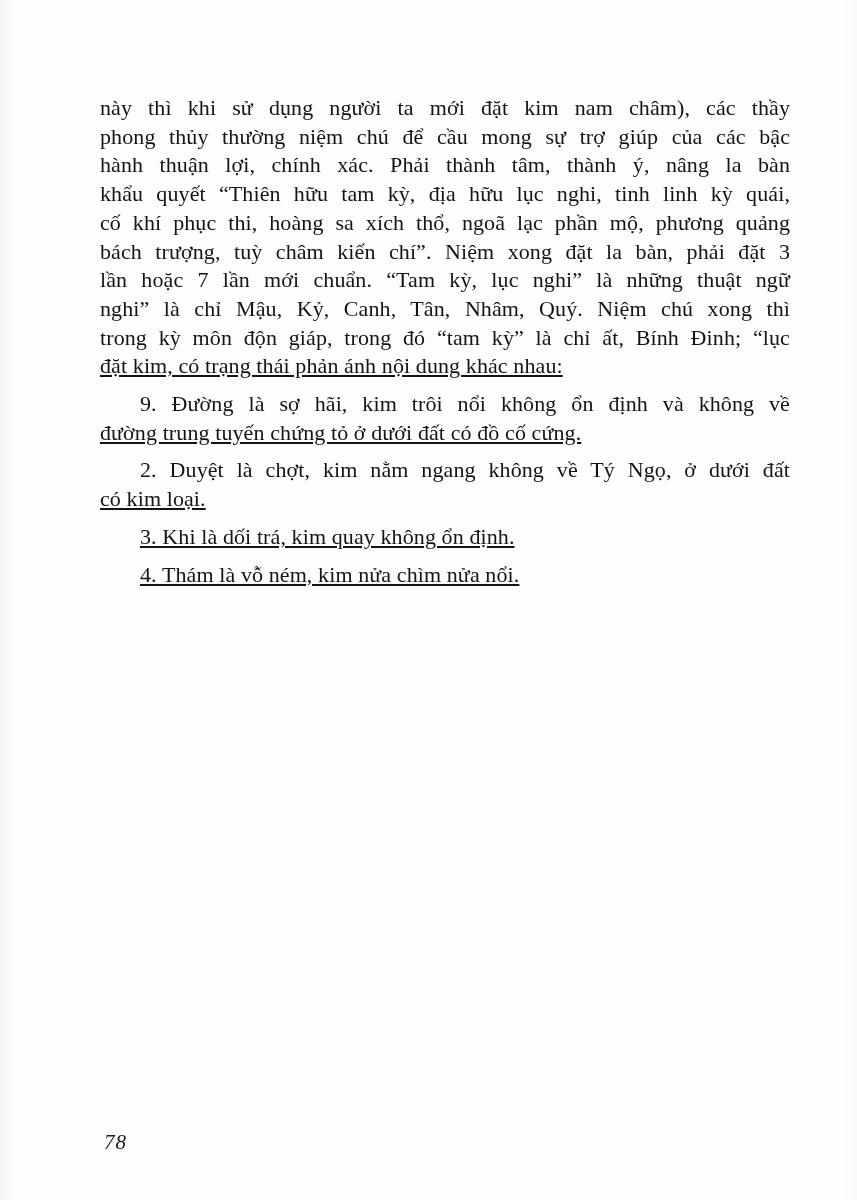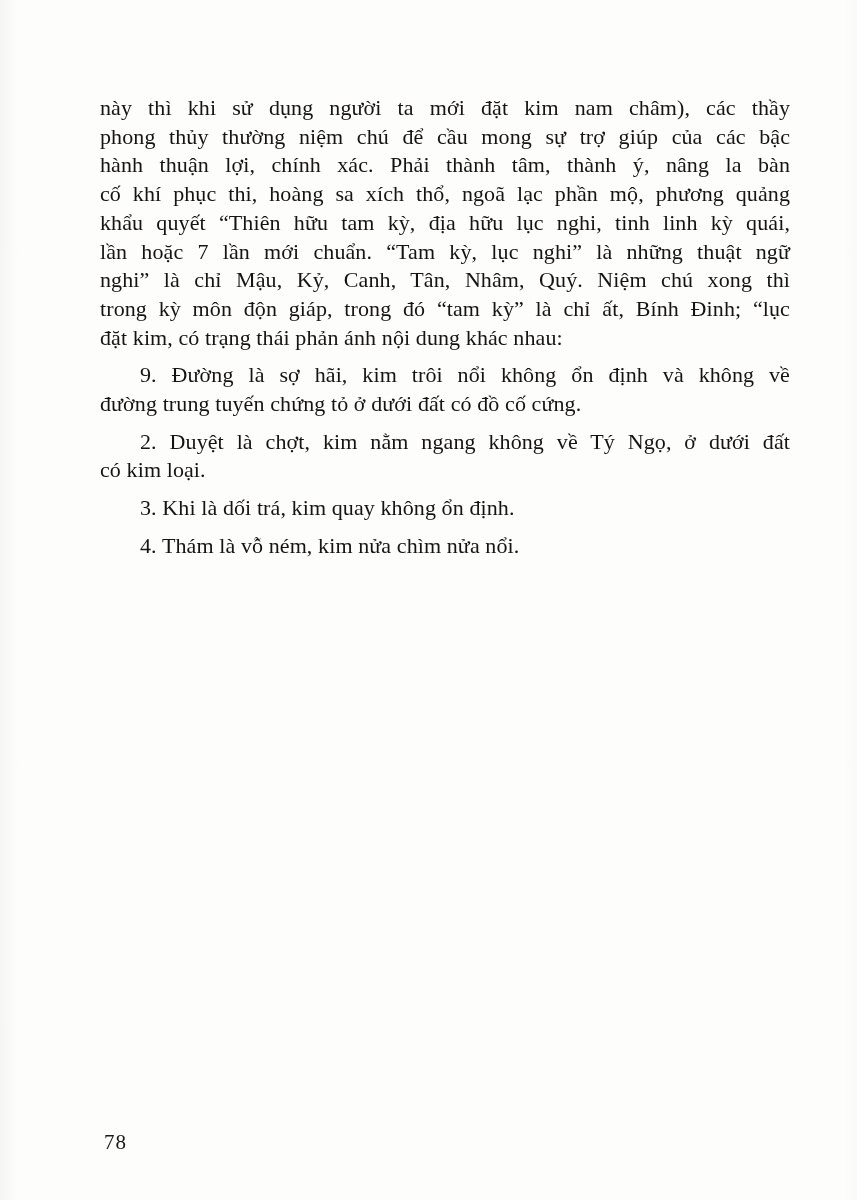--- a/index.html
+++ b/index.html
@@ -35,52 +35,55 @@
     margin-top: 39px;
   }
   .line {
     white-space: normal;
     text-align: justify;
     text-align-last: justify;
   }
   .line.ll {
     text-align: left;
     text-align-last: left;
+    text-decoration: underline;
   }
   .line.ind {
     text-indent: 40px;
   }
   .list-item {
     margin-top: 9px;
   }
   .para {
     margin: 0;
   }
   .page-number {
     position: absolute;
     left: 104px;
     top: 1130px;
     font-size: 21px;
     letter-spacing: 1px;
     color: #1a1a1a;
+    font-style: italic;
   }
 </style>
 </head>
 <body>
 
 <div class="scan-overlay"></div>
 
 <div class="text-block">
 
   <div class="para">
     <div class="line">này thì khi sử dụng người ta mới đặt kim nam châm), các thầy</div>
     <div class="line">phong thủy thường niệm chú để cầu mong sự trợ giúp của các bậc</div>
     <div class="line">hành thuận lợi, chính xác. Phải thành tâm, thành ý, nâng la bàn</div>
+    <div class="line">khẩu quyết “Thiên hữu tam kỳ, địa hữu lục nghi, tinh linh kỳ quái,</div>
     <div class="line">cố khí phục thi, hoàng sa xích thổ, ngoã lạc phần mộ, phương quảng</div>
-    <div class="line">khẩu quyết “Thiên hữu tam kỳ, địa hữu lục nghi, tinh linh kỳ quái,</div>
+    <div class="line">bách trượng, tuỳ châm kiến chí”. Niệm xong đặt la bàn, phải đặt 3</div>
     <div class="line">lần hoặc 7 lần mới chuẩn. “Tam kỳ, lục nghi” là những thuật ngữ</div>
     <div class="line">nghi” là chỉ Mậu, Kỷ, Canh, Tân, Nhâm, Quý. Niệm chú xong thì</div>
     <div class="line">trong kỳ môn độn giáp, trong đó “tam kỳ” là chỉ ất, Bính Đinh; “lục</div>
     <div class="line ll">đặt kim, có trạng thái phản ánh nội dung khác nhau:</div>
   </div>
 
   <div class="list-item">
     <div class="line ind">9. Đường là sợ hãi, kim trôi nổi không ổn định và không về</div>
     <div class="line ll">đường trung tuyến chứng tỏ ở dưới đất có đồ cố cứng.</div>
   </div>

